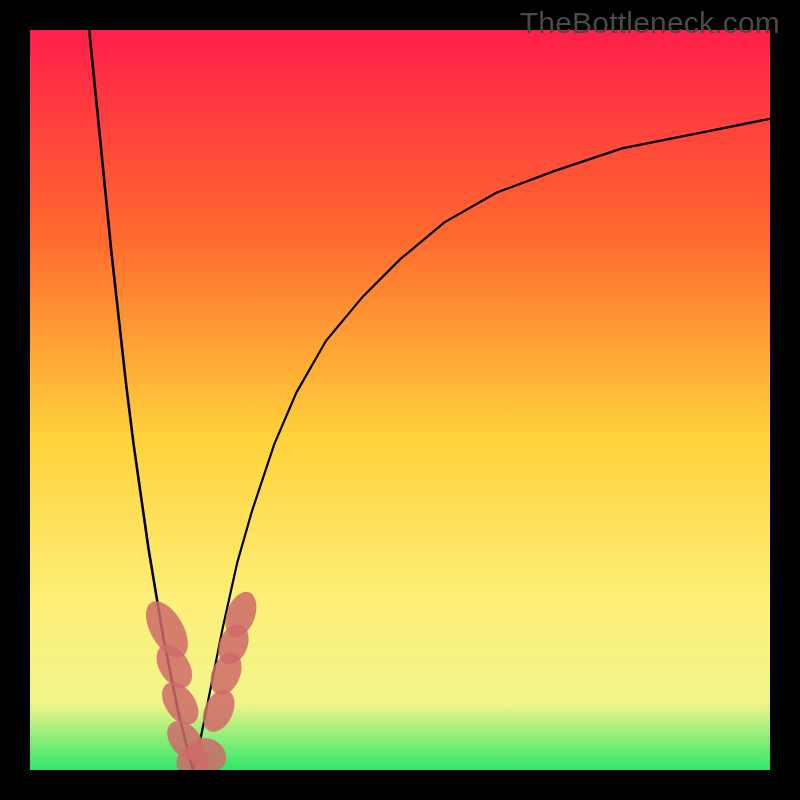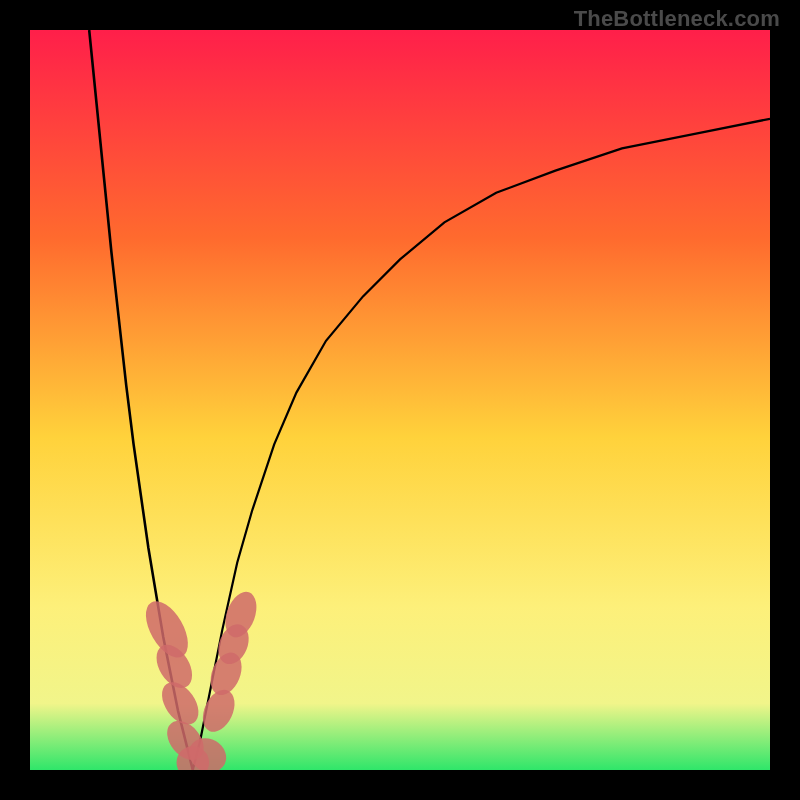--- a/index.html
+++ b/index.html
@@ -28,22 +28,22 @@
   }
   .gradient-bg {
     position: absolute;
     inset: 0;
   }
   .watermark {
     position: absolute;
     top: 6px;
     right: 20px;
     color: #4a4a4a;
-    font-size: 22px;
-    font-weight: 700;
+    font-size: 30px;
+    font-weight: 400;
     letter-spacing: 0.2px;
     text-align: right;
   }
   svg.curves {
     position: absolute;
     inset: 0;
   }
 </style>
 </head>
 <body>

